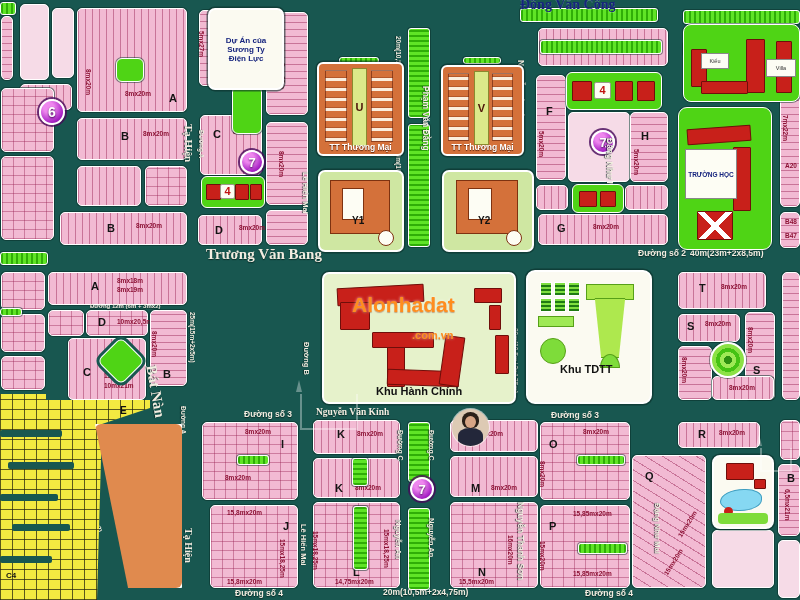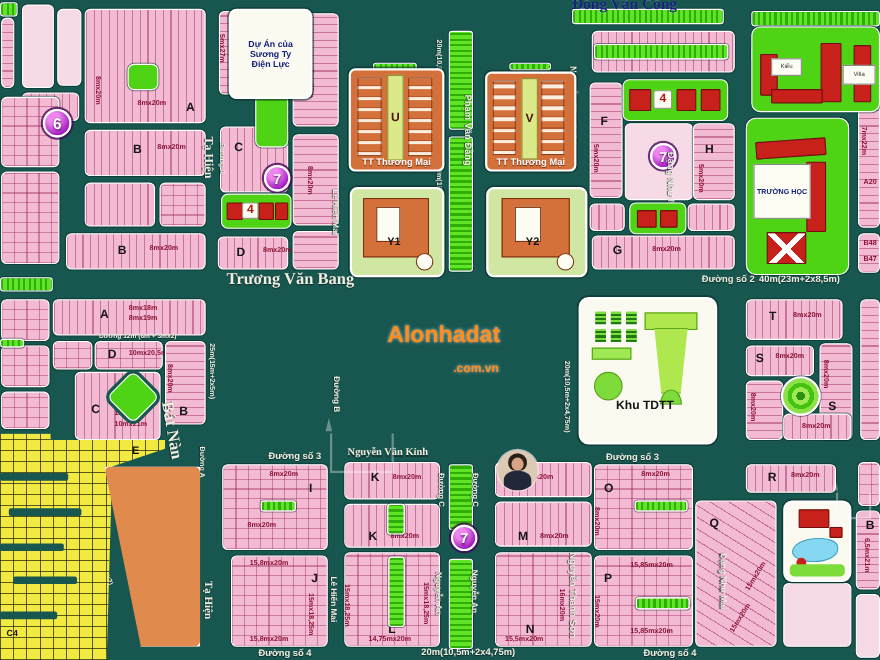--- a/index.html
+++ b/index.html
@@ -358,20 +358,32 @@
   <div class="park" style="left:678px;top:107px;width:92px;height:141px;border-radius:9px;">
     <div class="rsq" style="left:8px;top:19px;width:62px;height:14px;transform:rotate(-4deg);"></div>
     <div class="rsq" style="left:54px;top:39px;width:16px;height:62px;"></div>
     <div class="abs" style="left:6px;top:41px;width:50px;height:48px;background:#fdfdf4;border:1px solid #888;display:flex;align-items:center;justify-content:center;">
       <span style="font-size:6.5px;font-weight:bold;color:#16247e;">TRƯỜNG HỌC</span>
     </div>
     <div class="rsq xbox" style="left:18px;top:103px;width:34px;height:27px;"></div>
   </div>
 
 
+  <div class="palegreen" style="left:322px;top:272px;width:190px;height:128px;">
+    <div class="rsq" style="left:13px;top:12px;width:85px;height:16px;transform:rotate(-3deg);"></div>
+    <div class="rsq" style="left:16px;top:28px;width:28px;height:26px;"></div>
+    <div class="rsq" style="left:48px;top:58px;width:60px;height:14px;"></div>
+    <div class="rsq" style="left:63px;top:73px;width:16px;height:38px;"></div>
+    <div class="rsq" style="left:63px;top:96px;width:70px;height:14px;transform:rotate(2deg);"></div>
+    <div class="rsq" style="left:118px;top:62px;width:18px;height:48px;transform:rotate(8deg);"></div>
+    <div class="rsq" style="left:150px;top:14px;width:26px;height:13px;"></div>
+    <div class="rsq" style="left:165px;top:31px;width:10px;height:23px;"></div>
+    <div class="rsq" style="left:171px;top:61px;width:12px;height:37px;"></div>
+    <span class="area-label" style="left:52px;top:112px;font-size:11px;">Khu Hành Chính</span>
+  </div>
 
   <div class="wblock" style="left:526px;top:270px;width:122px;height:130px;border-radius:9px;">
     <div class="hatchsq" style="left:12px;top:10px;width:10px;height:12px;"></div>
     <div class="hatchsq" style="left:26px;top:10px;width:10px;height:12px;"></div>
     <div class="hatchsq" style="left:40px;top:10px;width:10px;height:12px;"></div>
     <div class="hatchsq" style="left:12px;top:26px;width:10px;height:12px;"></div>
     <div class="hatchsq" style="left:26px;top:26px;width:10px;height:12px;"></div>
     <div class="hatchsq" style="left:40px;top:26px;width:10px;height:12px;"></div>
     <div class="abs" style="left:58px;top:12px;width:46px;height:14px;background:#aee84e;border:1px solid #56a018;"></div>
     <div class="abs" style="left:62px;top:26px;width:38px;height:58px;background:#aee84e;border:1px solid #56a018;clip-path:polygon(12% 0,88% 0,72% 100%,28% 100%);"></div>

